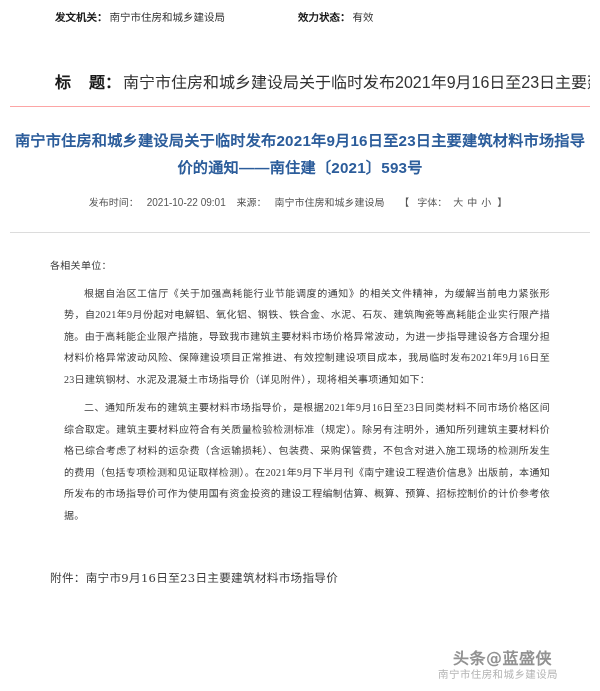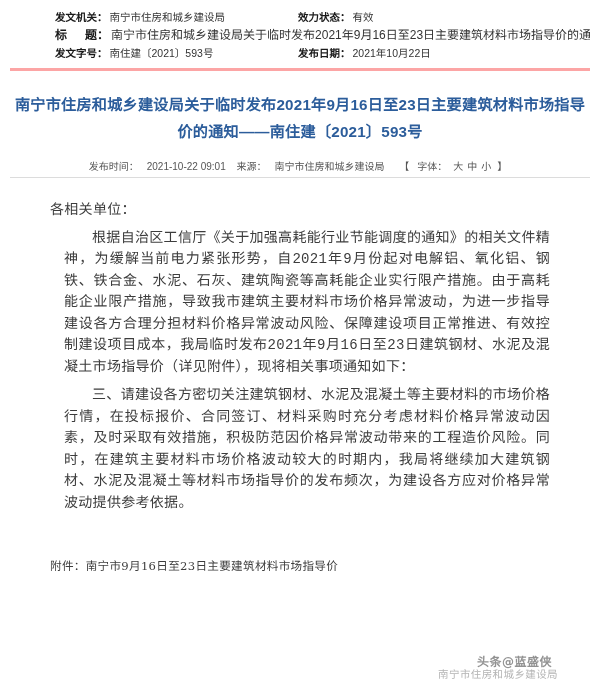--- a/index.html
+++ b/index.html
@@ -11,22 +11,22 @@
     height: 691px;
     background: #ffffff;
     font-family: "Liberation Sans", "DejaVu Sans", sans-serif;
     color: #222222;
     overflow: hidden;
     position: relative;
   }
 
   
   .meta-header {
-    padding: 8px 0 6px 0;
-    border-bottom: 3px solid #fca5a5;
+    padding: 8px 0 14px 0;
+    border-bottom: 1px solid #fca5a5;
     margin: 0 10px;
   }
   .meta-row {
     display: flex;
     align-items: baseline;
     font-size: 10.5px;
     line-height: 18px;
     color: #333333;
     white-space: nowrap;
     overflow: hidden;
@@ -49,24 +49,25 @@
     flex: none;
   }
   .meta-value {
     color: #333333;
     margin-left: 2px;
   }
   .meta-row-title {
     padding-left: 45px;
     display: flex;
     align-items: center;
-    font-size: 12px;
+    font-size: 16px;
     line-height: 18px;
     white-space: nowrap;
     overflow: hidden;
+    margin-top: 48px;
   }
   .label-title {
     font-weight: bold;
     color: #1a1a1a;
     flex: none;
     display: inline-block;
   }
   .label-title .ch1 { margin-right: 18px; }
 
   
@@ -77,21 +78,21 @@
     font-size: 15.2px;
     font-weight: bold;
     color: #2c5d9b;
     line-height: 27px;
     letter-spacing: 0.2px;
   }
 
   
   .pub-strip {
     margin: 14px 10px 0 10px;
-    padding-bottom: 3px;
+    padding-bottom: 22px;
     border-bottom: 1px solid #dcdcdc;
     text-align: center;
     font-size: 10px;
     color: #555555;
     line-height: 15px;
     white-space: nowrap;
   }
   .pub-strip span { margin: 0 4px; }
   .pub-strip .fs-ctl {
     color: #555555;
@@ -102,22 +103,22 @@
   }
 
   
   .doc-body {
     margin: 22px 50px 0 50px;
     width: 500px;
     box-sizing: border-box;
   }
   .doc-body p {
     margin: 0 0 7px 0;
-    font-family: Liberation Mono, monospace;
-    font-size: 14px;
+    font-family: Liberation Serif, serif;
+    font-size: 10px;
     line-height: 21.5px;
     color: #3d3d3d;
     text-align: justify;
     text-justify: inter-ideograph;
     letter-spacing: 0.3px;
   }
   .doc-body p.indent {
     text-indent: 2em;
     margin-left: 14px;
   }
@@ -156,21 +157,21 @@
     display: block;
     white-space: nowrap;
   }
 
   
   .watermark {
     position: absolute;
     right: 48px;
     bottom: 22px;
     font-family: "DejaVu Sans", "Liberation Sans", sans-serif;
-    font-size: 12px;
+    font-size: 16px;
     font-weight: bold;
     color: #7b7b7b;
     opacity: 0.82;
     letter-spacing: 0.5px;
     white-space: nowrap;
     pointer-events: none;
   }
 </style>
 </head>
 <body>
@@ -186,45 +187,35 @@
       <span class="meta-label">效力状态：</span>
       <span class="meta-value">有效</span>
     </div>
   </div>
 
   <div class="meta-row-title">
     <span class="label-title"><span class="ch1">标</span><span>题：</span></span>
     <span class="meta-value">南宁市住房和城乡建设局关于临时发布2021年9月16日至23日主要建筑材料市场指导价的通知——南住建〔2021〕593号</span>
   </div>
 
-  <div class="meta-row">
-    <div class="meta-col-left">
-      <span class="meta-label">发文字号：</span>
-      <span class="meta-value">南住建〔2021〕593号</span>
-    </div>
-    <div class="meta-col-right">
-      <span class="meta-label">发布日期：</span>
-      <span class="meta-value">2021年10月22日</span>
-    </div>
-  </div>
 
 </div>
 
 <h1 class="doc-title">南宁市住房和城乡建设局关于临时发布2021年9月16日至23日主要建筑材料市场指导价的通知——南住建〔2021〕593号</h1>
 
 <div class="pub-strip">
   <span>发布时间：</span><span>2021-10-22 09:01</span>
   <span>来源：</span><span>南宁市住房和城乡建设局</span>
   <span class="fs-ctl"><span>【</span><span>字体：</span><span class="fs-opt">大</span><span class="fs-opt">中</span><span class="fs-opt">小</span><span>】</span></span>
 </div>
 
 <div class="doc-body">
   <p class="salutation">各相关单位：</p>
   <p class="indent">根据自治区工信厅《关于加强高耗能行业节能调度的通知》的相关文件精神，为缓解当前电力紧张形势，自2021年9月份起对电解铝、氧化铝、钢铁、铁合金、水泥、石灰、建筑陶瓷等高耗能企业实行限产措施。由于高耗能企业限产措施，导致我市建筑主要材料市场价格异常波动，为进一步指导建设各方合理分担材料价格异常波动风险、保障建设项目正常推进、有效控制建设项目成本，我局临时发布2021年9月16日至23日建筑钢材、水泥及混凝土市场指导价（详见附件），现将相关事项通知如下：</p>
-  <p class="indent">三、请建设各方密切关注建筑钢材、水泥及混凝土等主要材料的市场价格行情，在投标报价、合同签订、材料采购时充分考虑材料价格异常波动因素，及时采取有效措施，积极防范因价格异常波动带来的工程造价风险。同时，在建筑主要材料市场价格波动较大的时期内，我局将继续加大建筑钢材、水泥及混凝土等材料市场指导价的发布频次，为建设各方应对价格异常波动提供参考依据。</p>
+  <p class="indent">二、通知所发布的建筑主要材料市场指导价，是根据2021年9月16日至23日同类材料不同市场价格区间综合取定。建筑主要材料应符合有关质量检验检测标准（规定）。除另有注明外，通知所列建筑主要材料价格已综合考虑了材料的运杂费（含运输损耗）、包装费、采购保管费，不包含对进入施工现场的检测所发生的费用（包括专项检测和见证取样检测）。在2021年9月下半月刊《南宁建设工程造价信息》出版前，本通知所发布的市场指导价可作为使用国有资金投资的建设工程编制估算、概算、预算、招标控制价的计价参考依据。</p>
 </div>
 
 <div class="attach">附件：南宁市9月16日至23日主要建筑材料市场指导价</div>
 
 <div class="signature">
   <span class="org">南宁市住房和城乡建设局</span>
 </div>
 
 <div class="watermark">头条@蓝盛侠</div>
 

